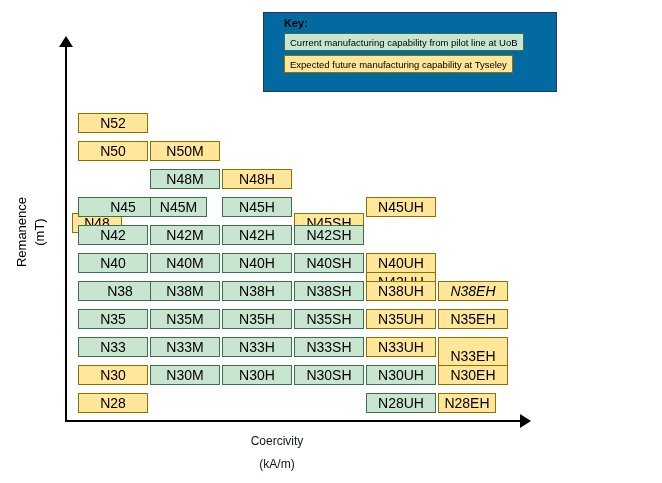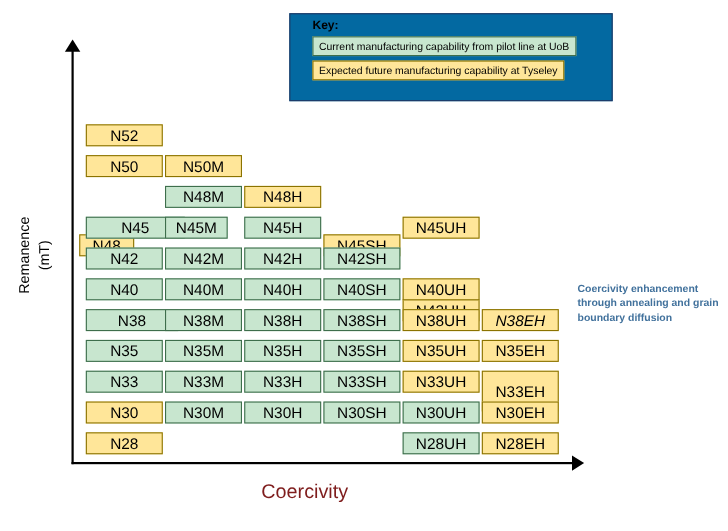--- a/index.html
+++ b/index.html
@@ -10,21 +10,21 @@
   .axis-y { position: absolute; left: 65px; top: 46px; width: 2px; height: 376px; background: #000; }
   .axis-x { position: absolute; left: 65px; top: 420px; width: 458px; height: 2px; background: #000; }
   .arrow-up { position: absolute; left: 59px; top: 36px; width: 0; height: 0;
     border-left: 7px solid transparent; border-right: 7px solid transparent; border-bottom: 11px solid #000; }
   .arrow-right { position: absolute; left: 520px; top: 414px; width: 0; height: 0;
     border-top: 7px solid transparent; border-bottom: 7px solid transparent; border-left: 11px solid #000; }
 
   .y-label { position: absolute; left: 31px; top: 232px; transform: translate(-50%,-50%) rotate(-90deg);
     font-size: 13px; color: #000; text-align: center; line-height: 1.35; }
   .x-label { position: absolute; left: 207px; top: 430px; width: 140px; text-align: center;
-    font-size: 18px; color: #7f1d1d; line-height: 1.9; }
+    font-size: 12px; color: #0f172a; line-height: 1.9; }
 
   
   .annotation { position: absolute; color: var(--annotation-color, #41719C); font-size: 9.5px;
     font-weight: bold; line-height: 1.4; }
   .annotation.left { left: 105px; top: 40px; width: 152px; }
   .annotation.right { left: 525px; top: 256px; width: 134px; }
 
   
   .key-box { position: absolute; left: 263px; top: 12px; width: 294px; height: 80px;
     background: #0369a1; border: 1.5px solid #203864; padding: 4px 20px; }
@@ -49,23 +49,23 @@
   <div class="axis-x"></div>
   <div class="arrow-up"></div>
   <div class="arrow-right"></div>
 
   <div class="y-label">
     <div>Remanence</div>
     <div>(mT)</div>
   </div>
   <div class="x-label">
     <div>Coercivity</div>
+    <div>(kA/m)</div>
   </div>
 
-  <div class="annotation right">Coercivity enhancement through annealing and grain boundary diffusion</div>
 
   <div class="key-box">
     <div class="key-title">Key:</div>
     <div class="key-item current">Current manufacturing capability from pilot line at UoB</div>
     <div class="key-item future">Expected future manufacturing capability at Tyseley</div>
   </div>
 
   <div>
       <div class="cell future" style="left: 78px; top: 113px; width: 70px; height: 20px;">N52</div>
       <div class="cell future" style="left: 78px; top: 141px; width: 70px; height: 20px;">N50</div>
@@ -107,16 +107,16 @@
       <div class="cell future" style="left: 366px; top: 337px; width: 70px; height: 20px;">N33UH</div>
       <div class="cell future" style="left: 438px; top: 337px; width: 70px; height: 37px;">N33EH</div>
       <div class="cell future" style="left: 78px; top: 365px; width: 70px; height: 20px;">N30</div>
       <div class="cell current" style="left: 150px; top: 365px; width: 70px; height: 20px;">N30M</div>
       <div class="cell current" style="left: 222px; top: 365px; width: 70px; height: 20px;">N30H</div>
       <div class="cell current" style="left: 294px; top: 365px; width: 70px; height: 20px;">N30SH</div>
       <div class="cell current" style="left: 366px; top: 365px; width: 70px; height: 20px;">N30UH</div>
       <div class="cell future" style="left: 438px; top: 365px; width: 70px; height: 20px;">N30EH</div>
       <div class="cell future" style="left: 78px; top: 393px; width: 70px; height: 20px;">N28</div>
       <div class="cell current" style="left: 366px; top: 393px; width: 70px; height: 20px;">N28UH</div>
-      <div class="cell future" style="left: 438px; top: 393px; width: 70px; height: 20px;">N28EH</div>
+      <div class="cell future" style="left: 438px; top: 393px; width: 58px; height: 20px;">N28EH</div>
     </div>
 
 </div>
 
 </body></html>

